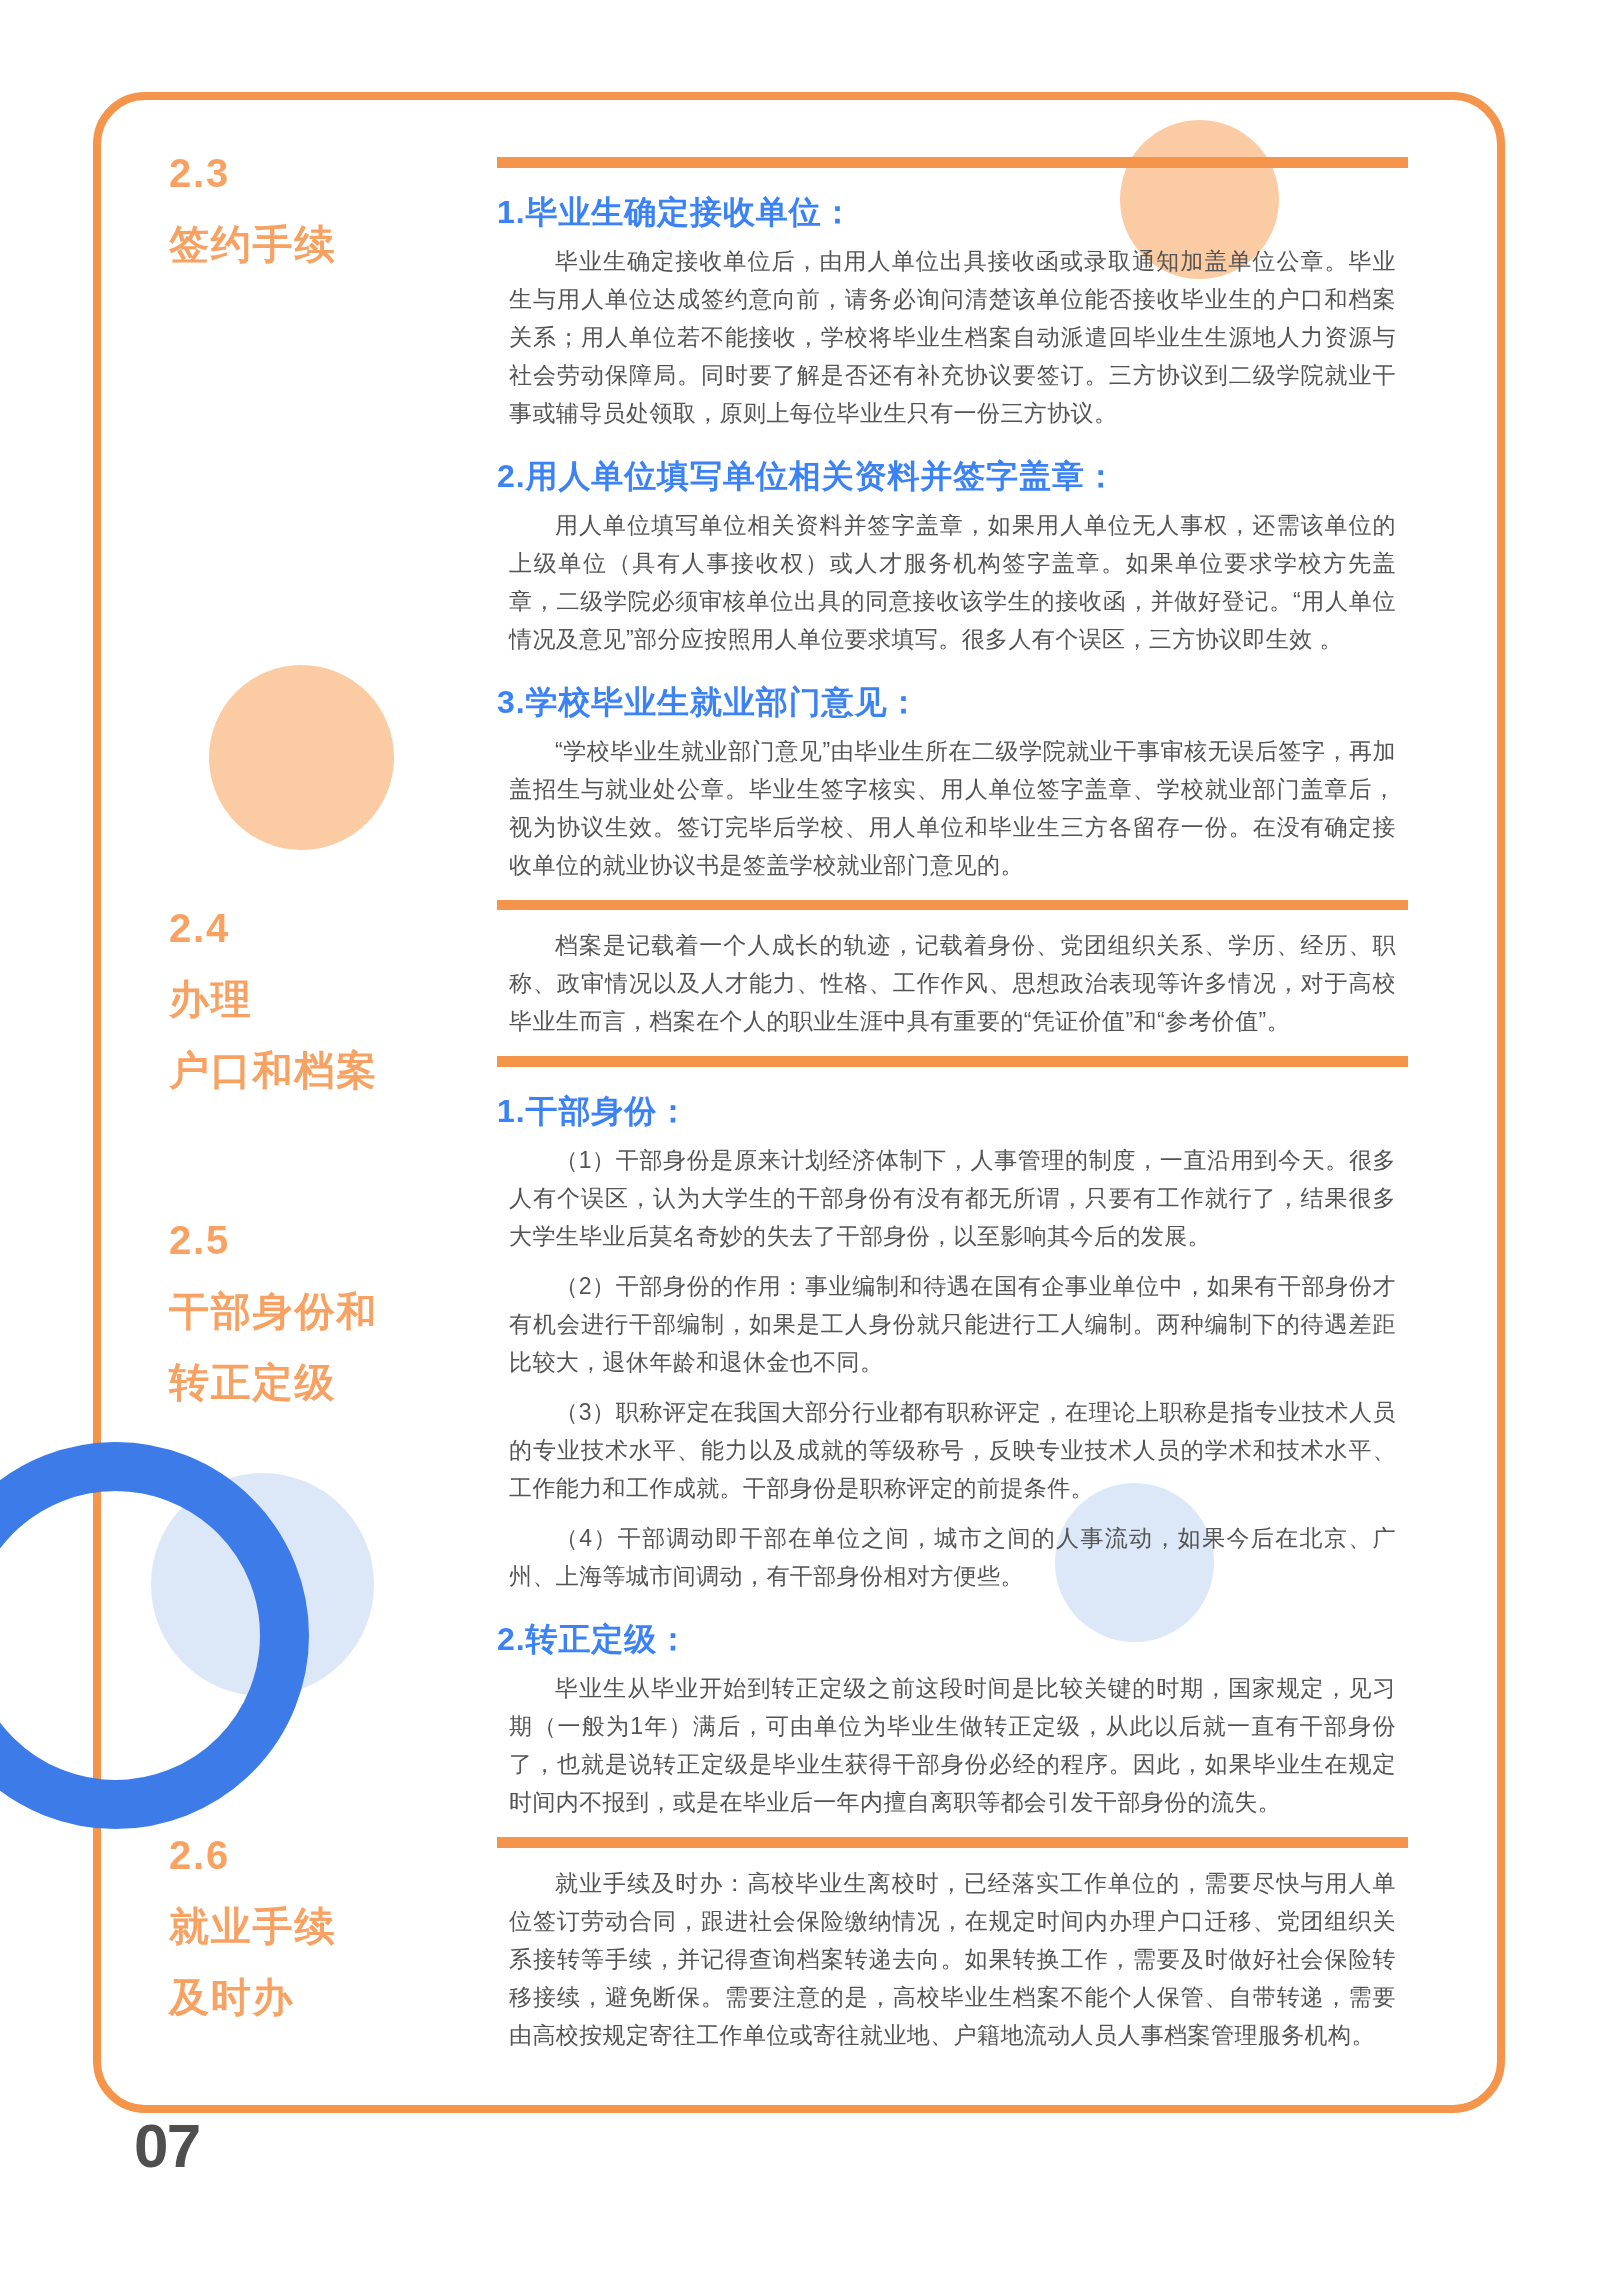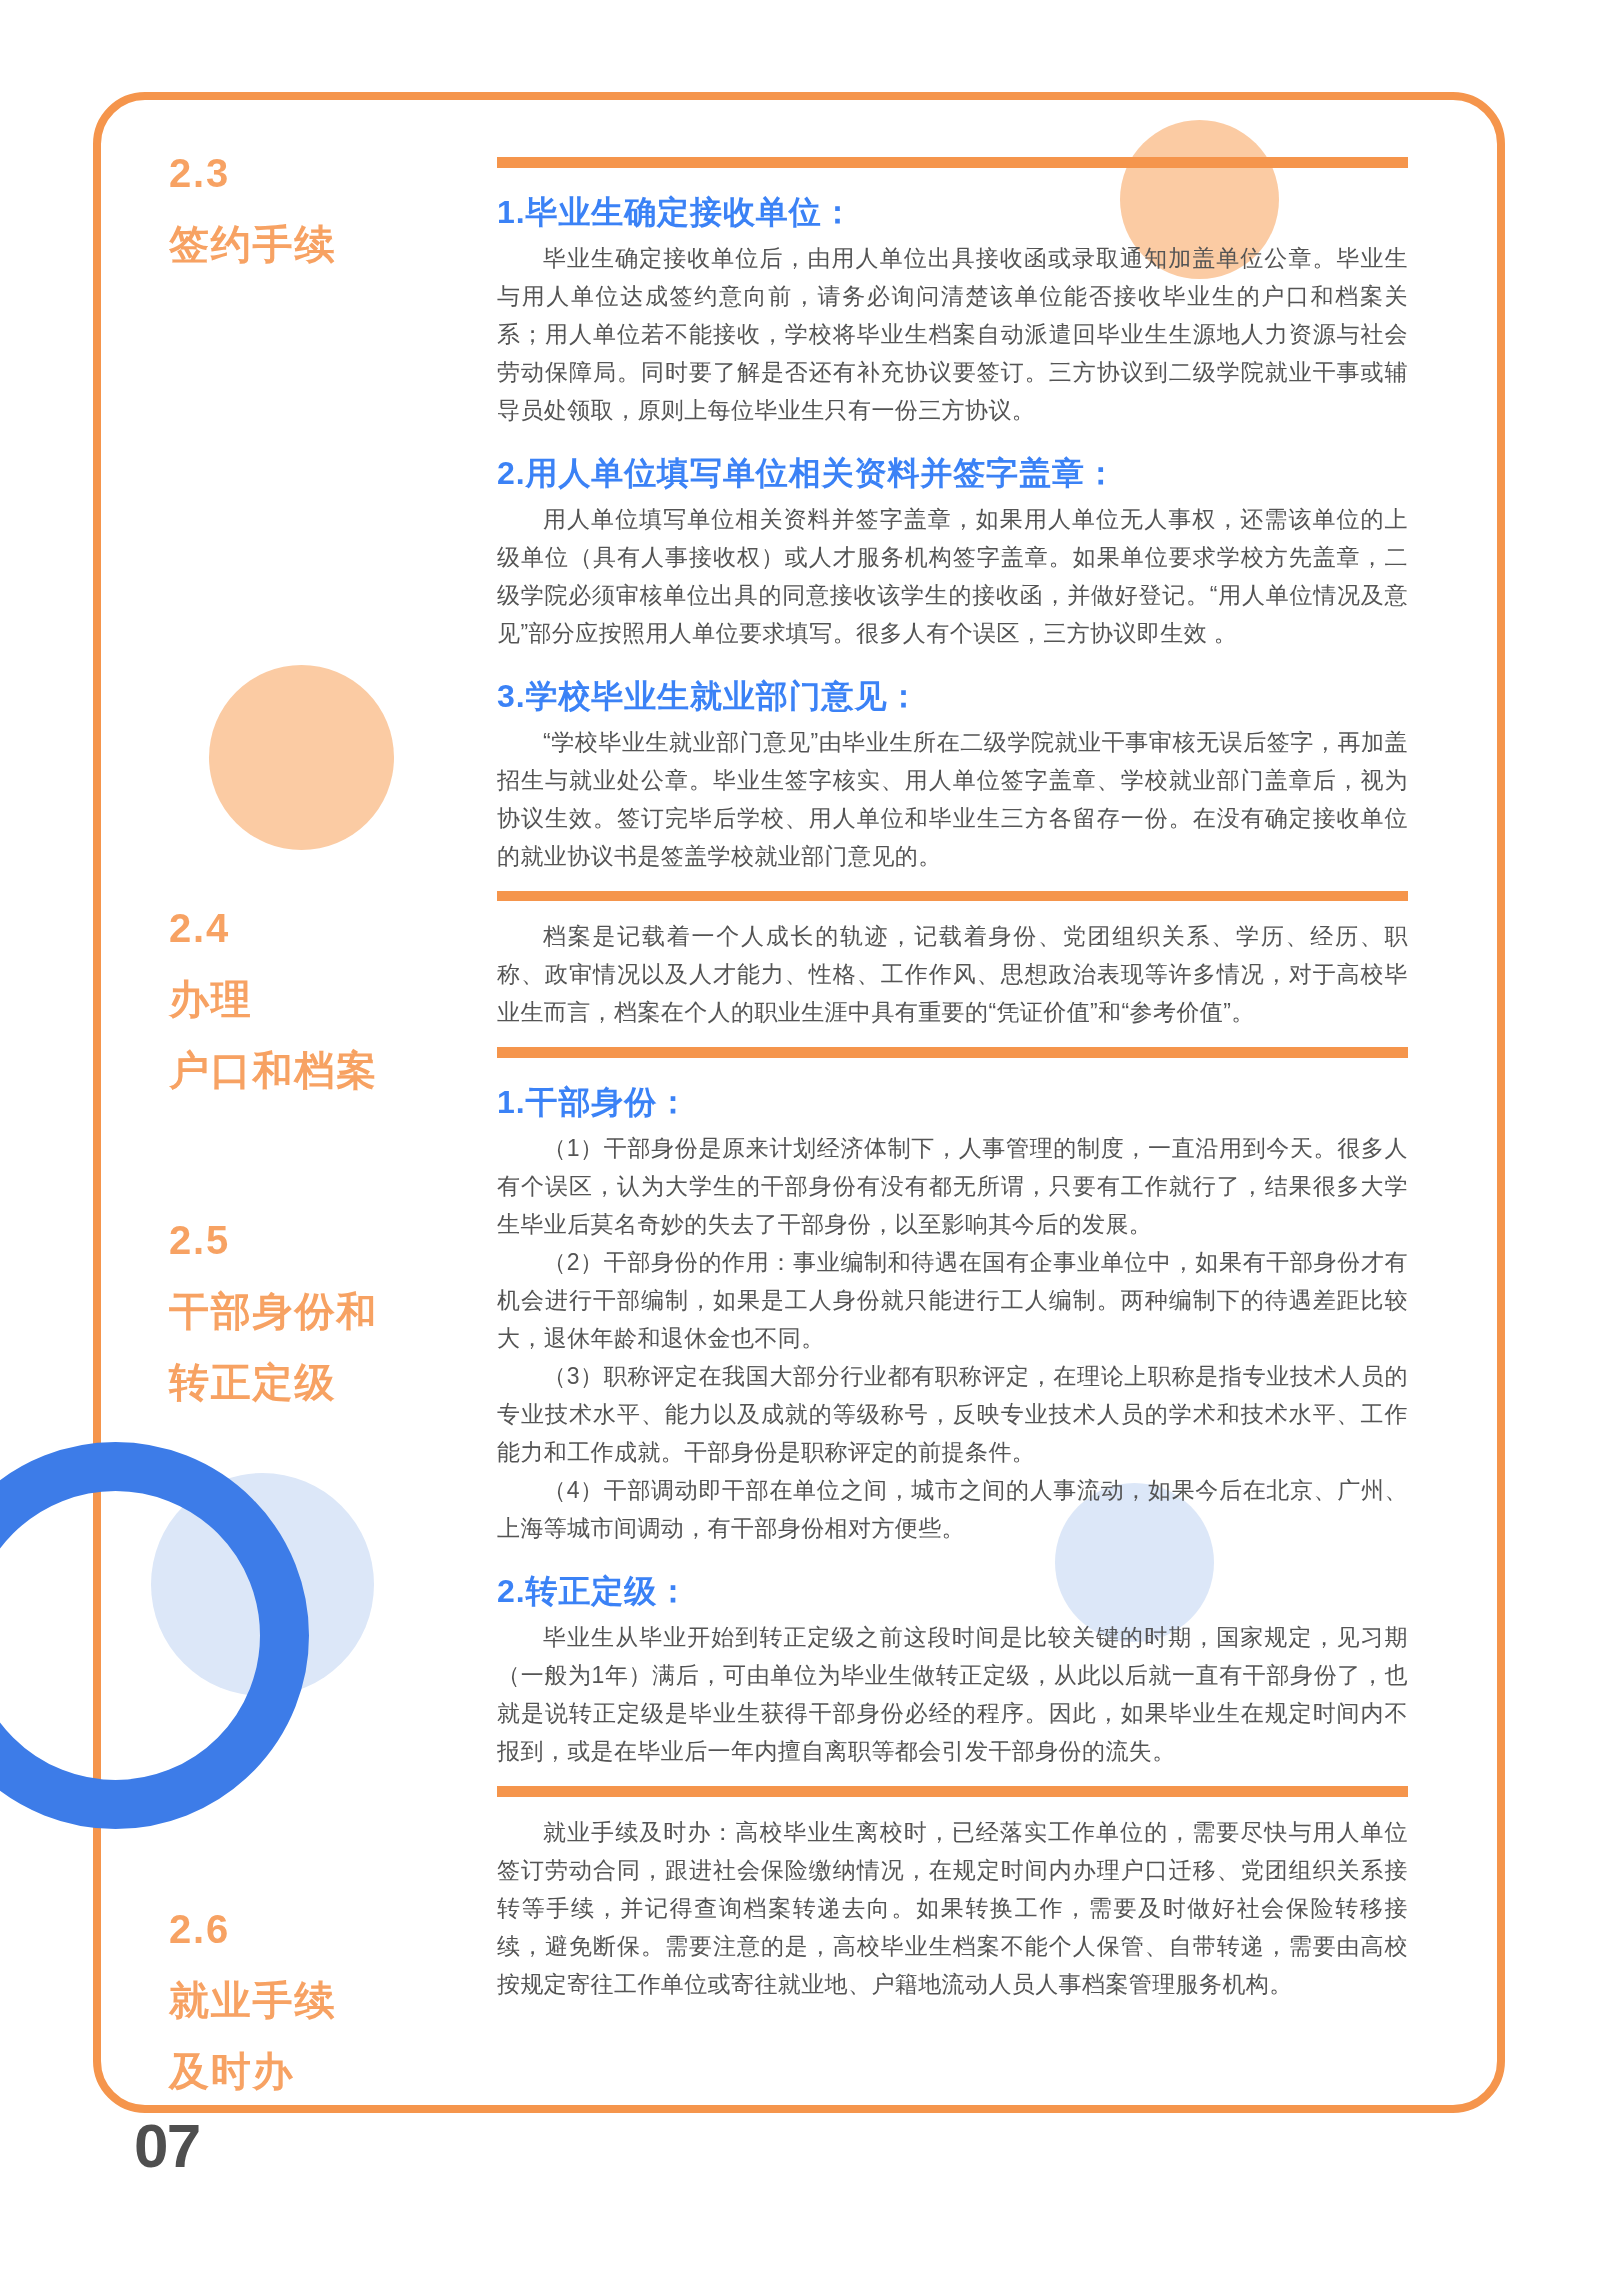--- a/index.html
+++ b/index.html
@@ -25,31 +25,31 @@
     box-sizing:border-box;border:8px solid #F5954C;border-radius:52px;z-index:1;
   }
   
   .side{
     position:absolute;left:169px;z-index:2;color:#F7A263;font-weight:bold;
     font-size:40px;line-height:71px;letter-spacing:1.8px;white-space:nowrap;
   }
   #side-0{top:138px;}
   #side-1{top:893px;}
   #side-2{top:1205px;}
-  #side-3{top:1894px;}
+  #side-3{top:1820px;}
   
   .col{position:absolute;left:497px;top:157px;width:911px;z-index:2;}
   .rule{height:10.7px;background:#F5954C;margin:16px 0;}
   .col .rule:first-child{margin-top:0;}
   .chead{
     color:#3b82f6;font-size:32px;line-height:36px;font-weight:bold;
     margin:26px 0 9px;letter-spacing:0.9px;
   }
   .cpara{
-    color:#545454;font-size:23px;line-height:38px;margin:0;
+    color:#545454;font-size:23px;line-height:38px;margin:12px;
     text-align:justify;text-indent:2em;letter-spacing:0.4px;
   }
   
   .page-num{
     position:absolute;left:134px;top:2110px;z-index:2;
     font-size:62px;font-weight:bold;color:#4F4F4F;letter-spacing:-1.8px;
   }
 </style>
 </head>
 <body>

